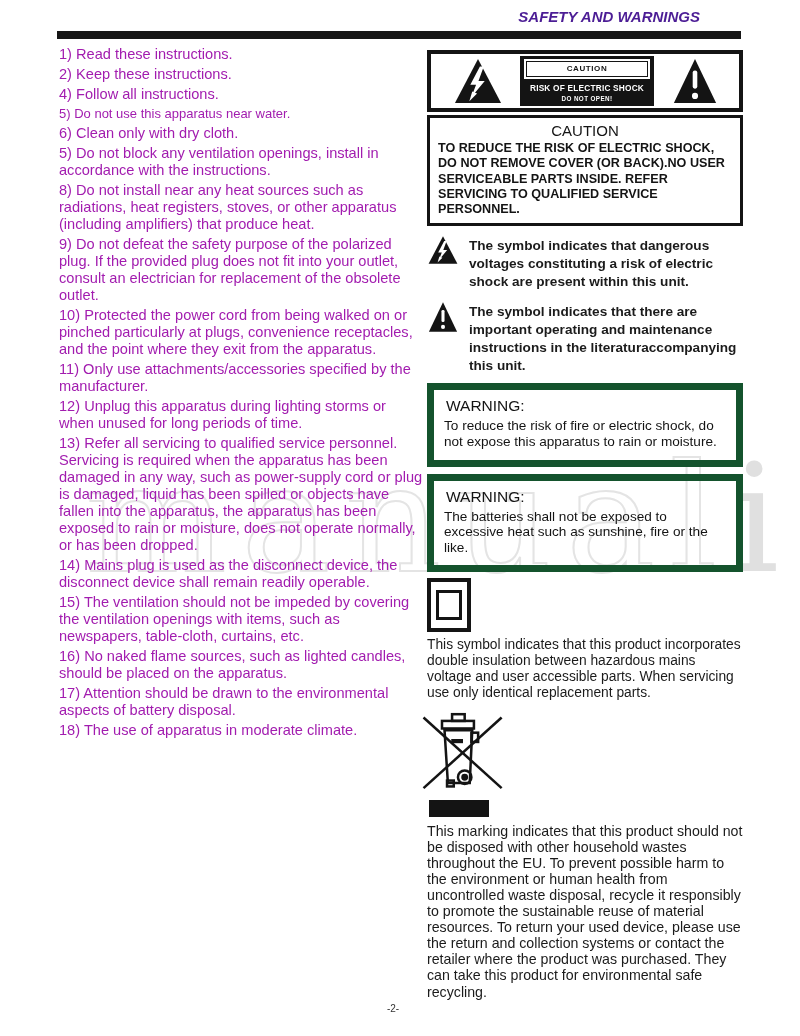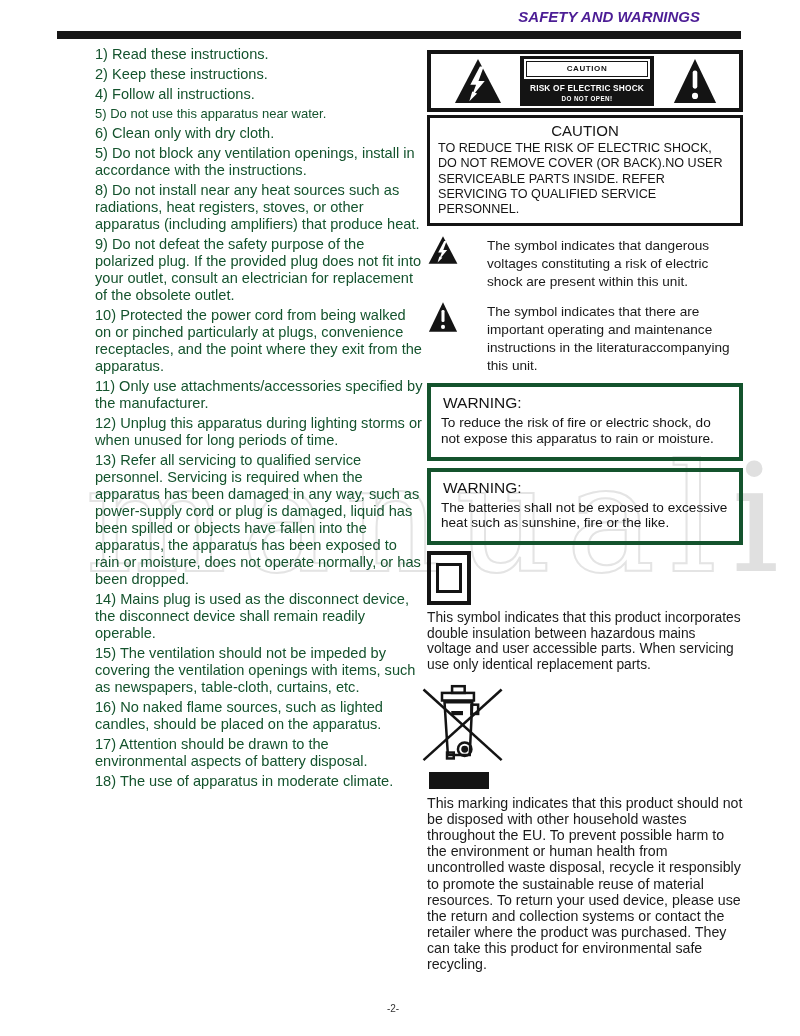--- a/index.html
+++ b/index.html
@@ -23,45 +23,45 @@
   }
   .header-rule {
     position:absolute; left:57px; top:31px; width:684px; height:8px;
     background:#161616; z-index:2;
   }
 
   
   .col-left { position:absolute; left:57px; top:46px; width:366px; z-index:1; }
   .page-title { margin:0 0 8px 5px; font-size:19.5px; font-weight:400; letter-spacing:0.2px; color:#181818; }
   .instructions { list-style:none; margin:0; padding:0 0 0 2px; }
-  .instructions li { font-size:14.6px; line-height:17px; margin-bottom:3px; color:#14532d;margin-left:36px; }
+  .instructions li { font-size:14.6px; line-height:17px; margin-bottom:3px; color:#a21caf; }
   .instructions li.sm { font-size:13px; line-height:16px; }
 
   
   .col-right { position:absolute; left:427px; top:50px; width:316px; z-index:1; }
 
   .hazard-box {
     border:4px solid #141414; height:50px; display:flex; align-items:center;
     justify-content:space-evenly; padding:2px 4px; box-sizing:content-box;
   }
   .shock-badge { background:#141414; width:126px; padding:3px 4px 4px; text-align:center; }
   .shock-caution-chip { background:#fff; padding:2px; }
   .shock-caution-inner { border:1px solid #141414; font-size:8px; font-weight:600; letter-spacing:0.6px; padding:2px 0 3px; color:#141414; }
   .shock-risk { color:#fff; font-size:8.3px; font-weight:700; margin-top:4px; letter-spacing:0.2px; }
   .shock-open { color:#fff; font-size:6.3px; font-weight:600; margin-top:2px; letter-spacing:0.4px; }
 
   .caution-text-box { border:3px solid #141414; margin-top:3px; padding:4px 8px 6px; }
   .caution-title { text-align:center; font-size:15px; color:#141414; margin-bottom:2px; }
-  .caution-body { font-size:12.6px; line-height:15.3px; color:#141414; }
-
-  .symbol-note { display:flex; gap:28px; margin-top:9px; align-items:flex-start; }
+  .caution-body { font-size:12.6px; line-height:15.3px; color:#141414;font-weight:bold; }
+
+  .symbol-note { display:flex; gap:10px; margin-top:9px; align-items:flex-start;font-weight:bold; }
   .symbol-note.second { margin-top:10px; }
   .symbol-note .note-text { font-size:13.6px; line-height:18px; padding-top:2px; }
 
-  .warning-box { border:4px solid #14532d; padding:5px 10px 10px; }
+  .warning-box { border:7px solid #14532d; padding:5px 10px 10px; }
   .warning-box.first { margin-top:8px; }
   .warning-box.second { margin-top:7px; }
   .warning-title { font-size:15.5px; margin:2px 0 3px 2px; color:#141414; }
   .warning-body { font-size:13.6px; line-height:15.6px; color:#141414; }
 
   .insulation-symbol {
     margin-top:6px; width:36px; height:46px; border:4px solid #141414;
     display:flex; align-items:center; justify-content:center;
   }
   .insulation-symbol .inner { width:20px; height:24px; border:3px solid #141414; }

